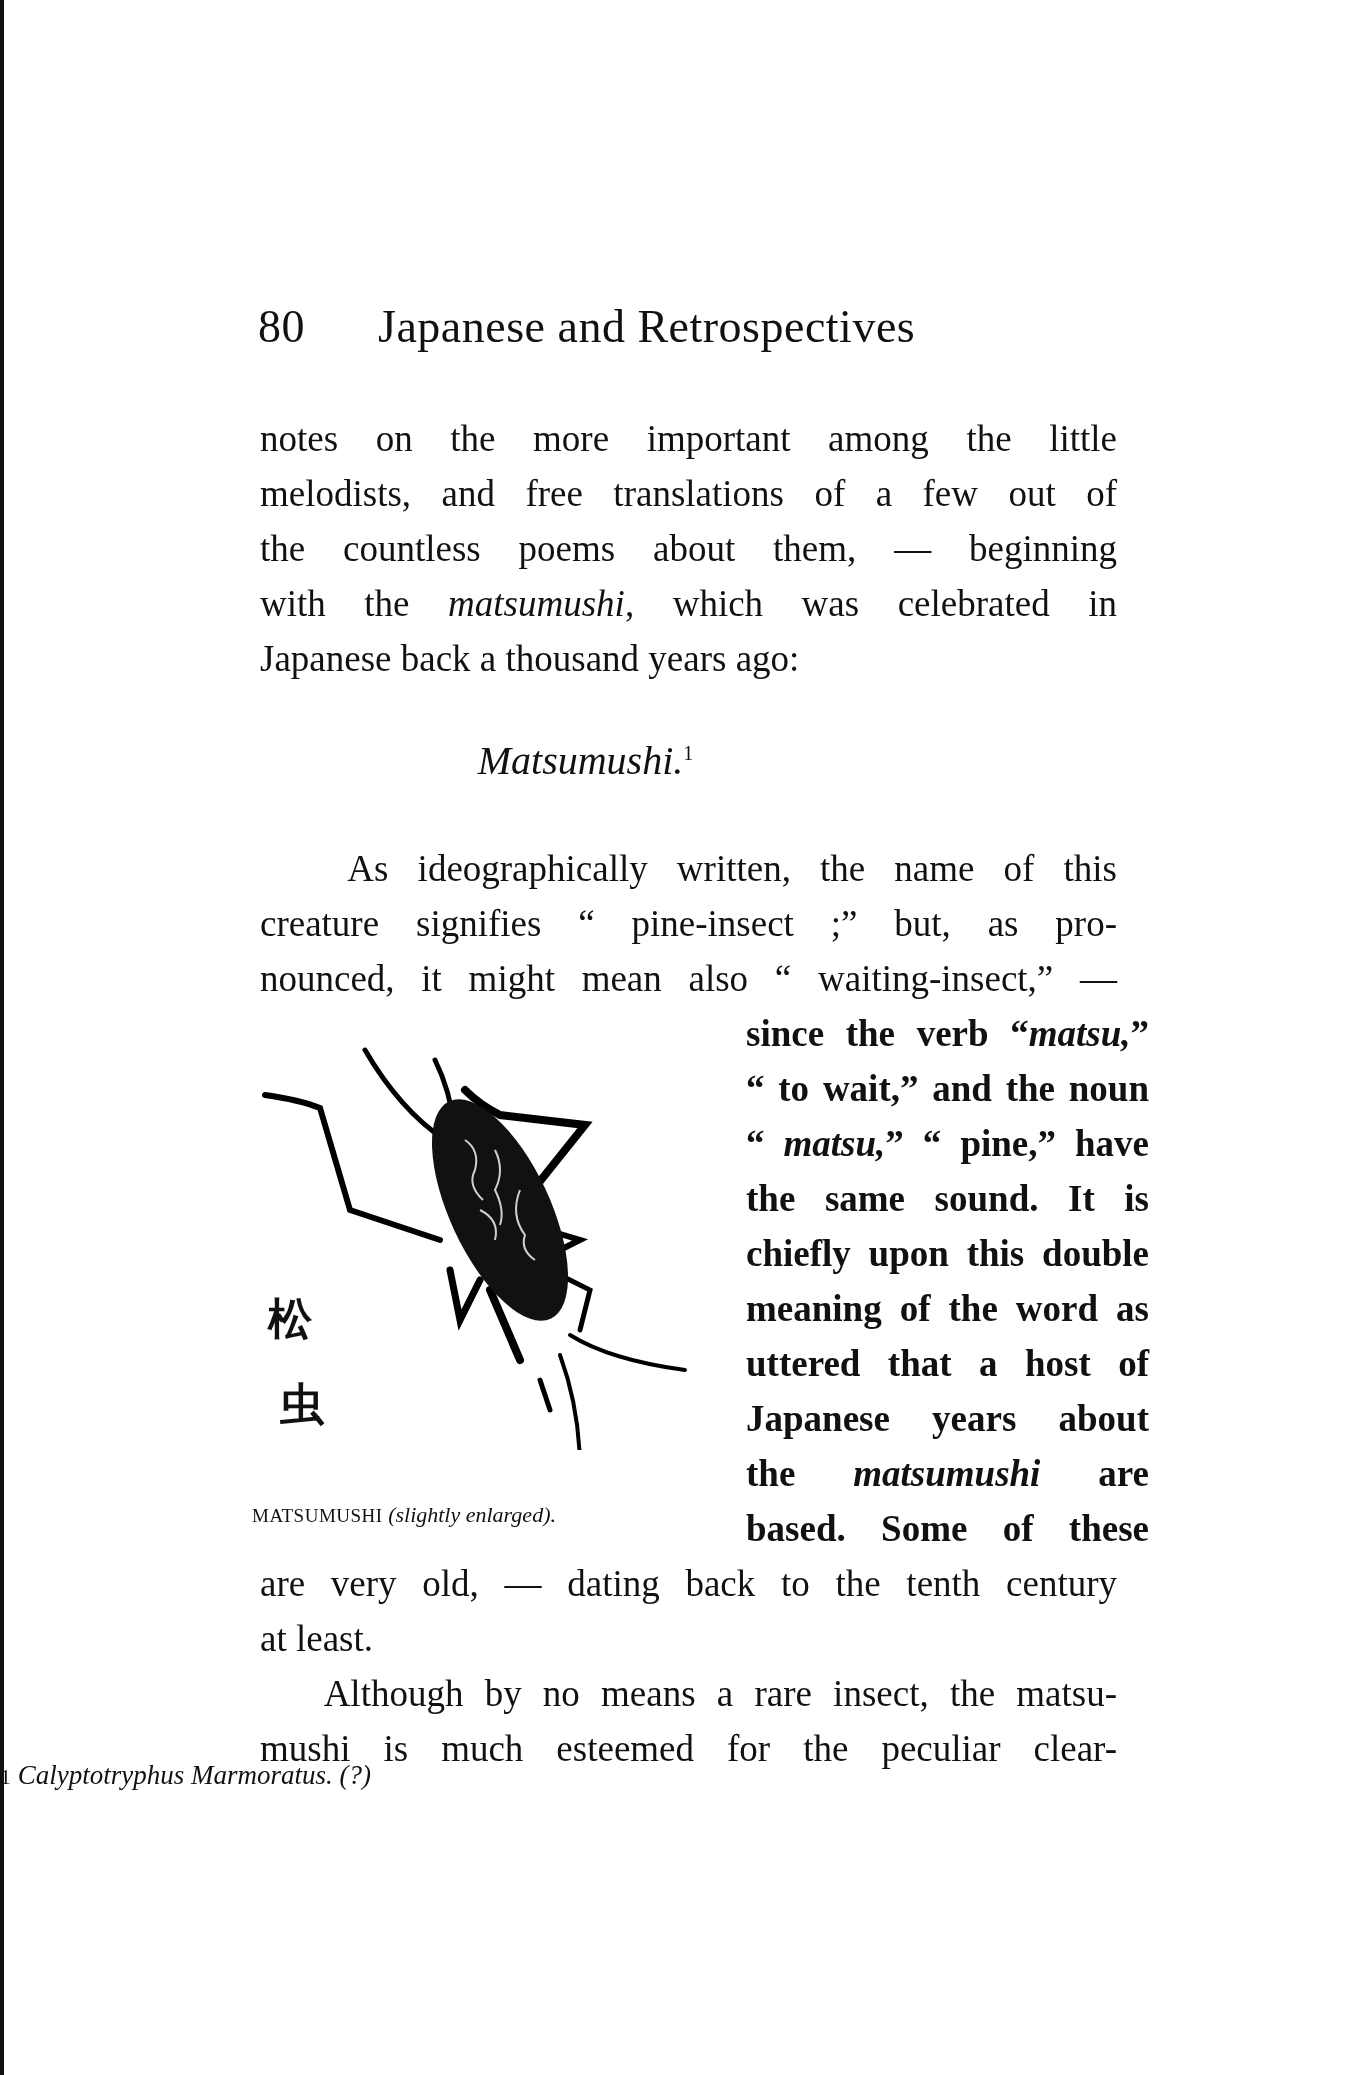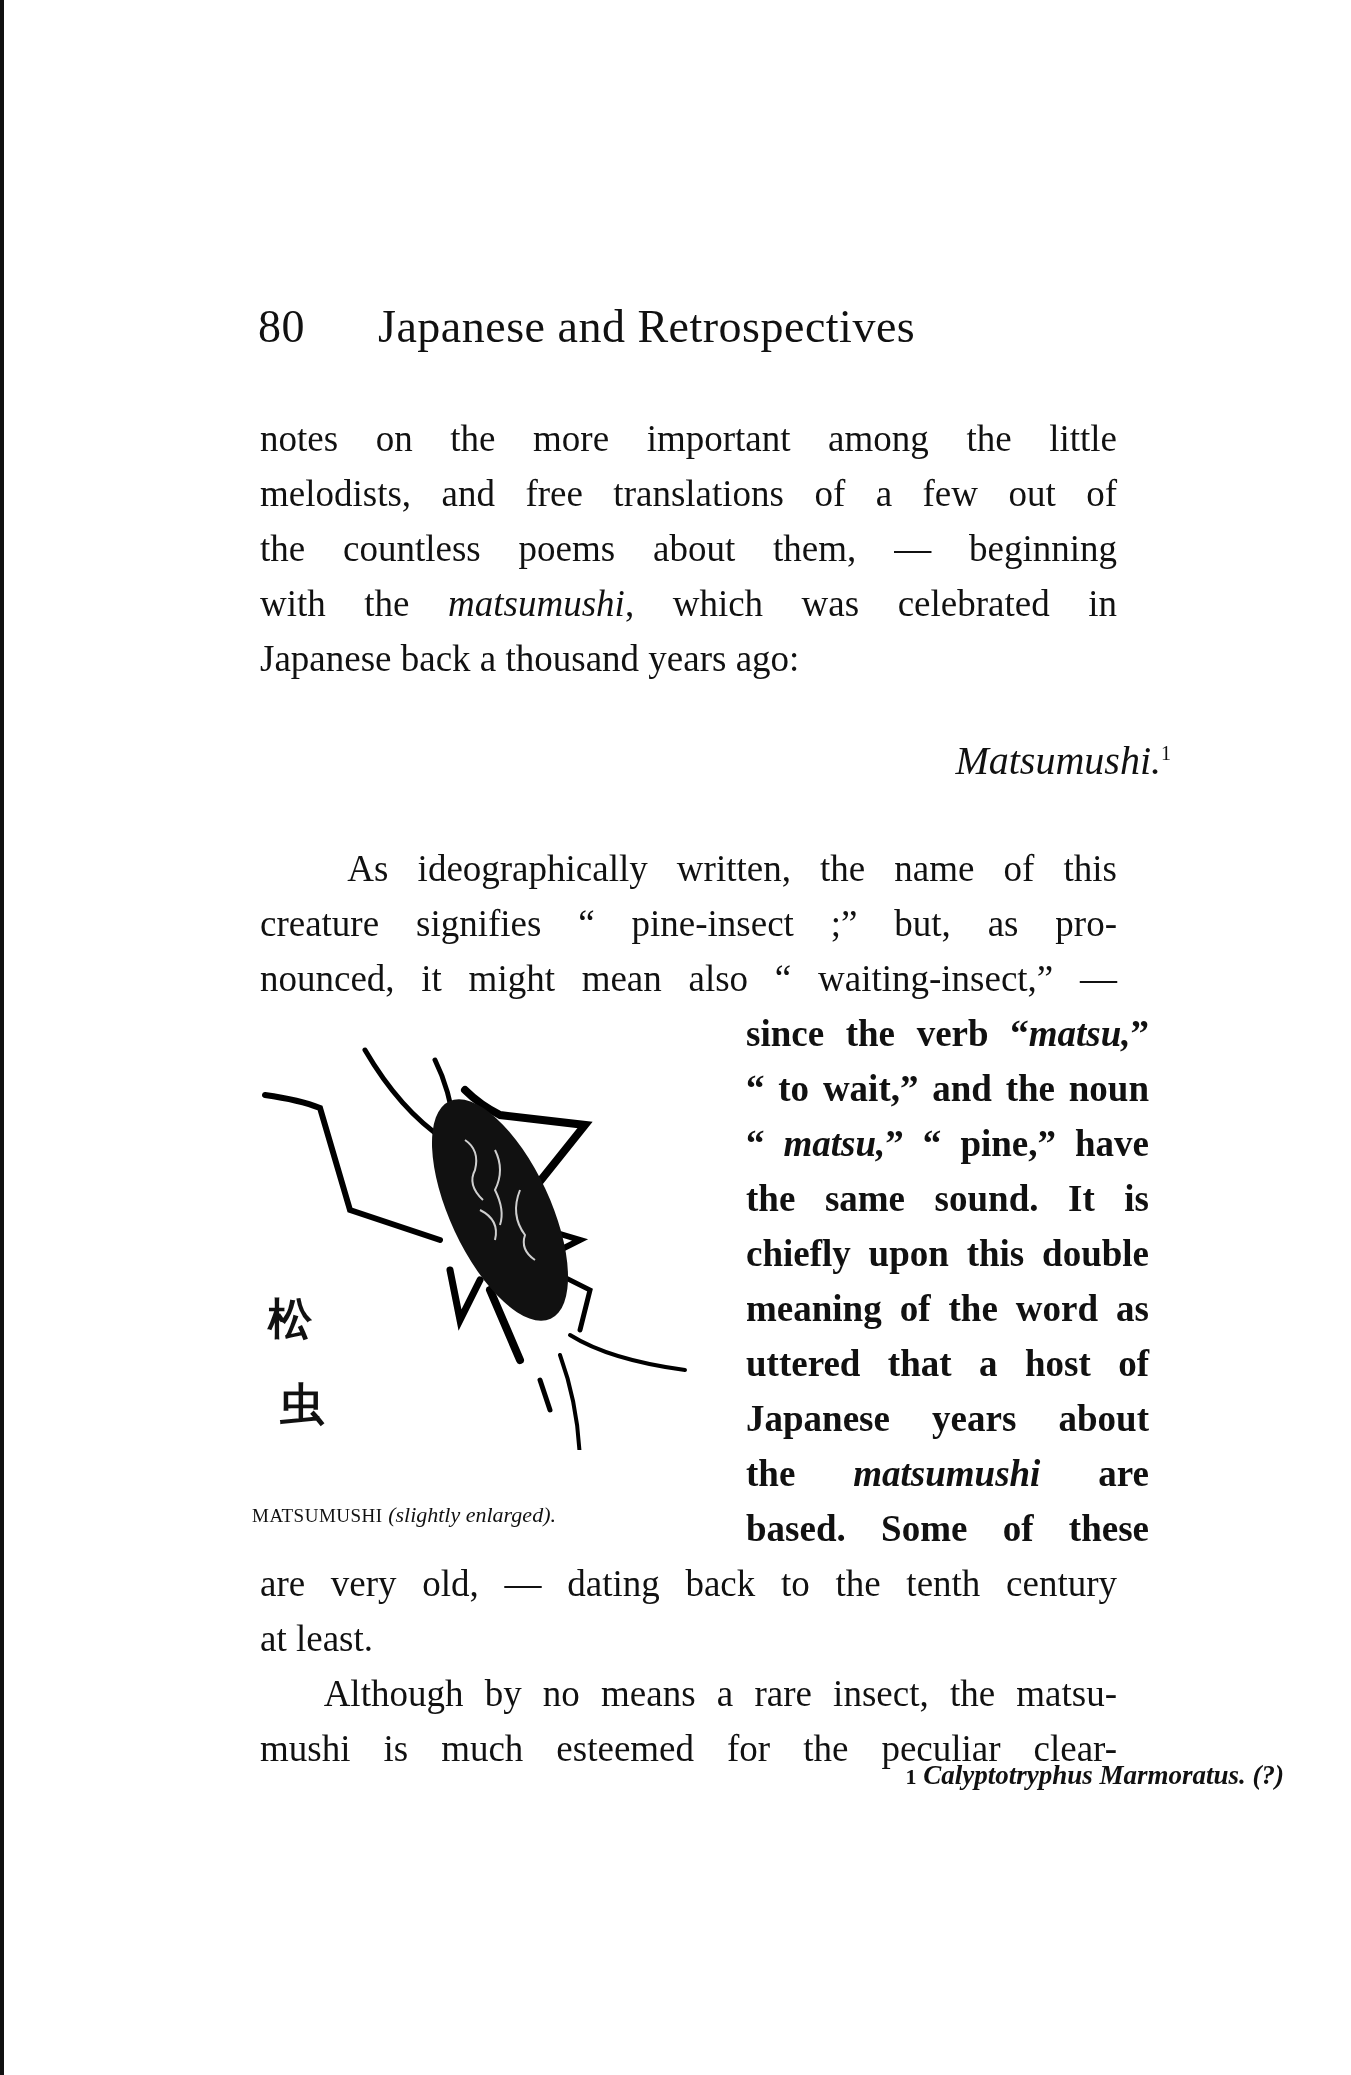--- a/index.html
+++ b/index.html
@@ -8,26 +8,26 @@
       overflow: hidden; color: #111;
       font-family: "Liberation Serif", "DejaVu Serif", serif;
     }
     .edge { position: absolute; left: 0; top: 0; width: 4px; height: 2075px; background: #111; }
     .runhead { position: absolute; left: 258px; top: 300px; font-size: 46px; letter-spacing: 0.5px; }
     .runhead .pnum { display: inline-block; width: 120px; }
     .line { position: absolute; left: 260px; width: 857px; font-size: 37px; line-height: 54px; white-space: nowrap;
       text-align: justify; text-align-last: justify; margin-top: 20px; }
     .line.short { text-align-last: left; }
     .line.narrow { left: 746px; width: 403px; font-weight: bold; }
-    .heading { position: absolute; left: 0; width: 1171px; top: 737px; text-align: right; font-size: 40px; font-style: italic; }
+    .heading { position: absolute; left: 0; width: 1171px; top: 737px; text-align: center; font-size: 40px; font-style: italic; }
     .heading sup { font-size: 20px; font-style: normal; }
     i { font-style: italic; }
     .caption { position: absolute; left: 252px; top: 1470px; font-size: 22px; white-space: nowrap; margin-top: 32px; }
     .caption .sc { font-size: 19px; letter-spacing: 0.5px; }
-    .footnote { position: absolute; left: 0; width: 1284px; top: 1760px; text-align: right; font-size: 27px; font-style: italic; font-weight: bold; }
+    .footnote { position: absolute; left: 0; width: 1284px; top: 1760px; text-align: left; font-size: 27px; font-style: italic; }
     .footnote .num { font-style: normal; font-size: 22px; }
     .figure { position: absolute; left: 250px; top: 1000px; width: 460px; height: 450px; }
     .kanji { position: absolute; font-size: 44px; font-weight: bold; font-family: "DejaVu Sans", sans-serif; }
   </style>
 </head>
 <body>
 
 <div class="edge"></div>
 
 <div class="runhead">

